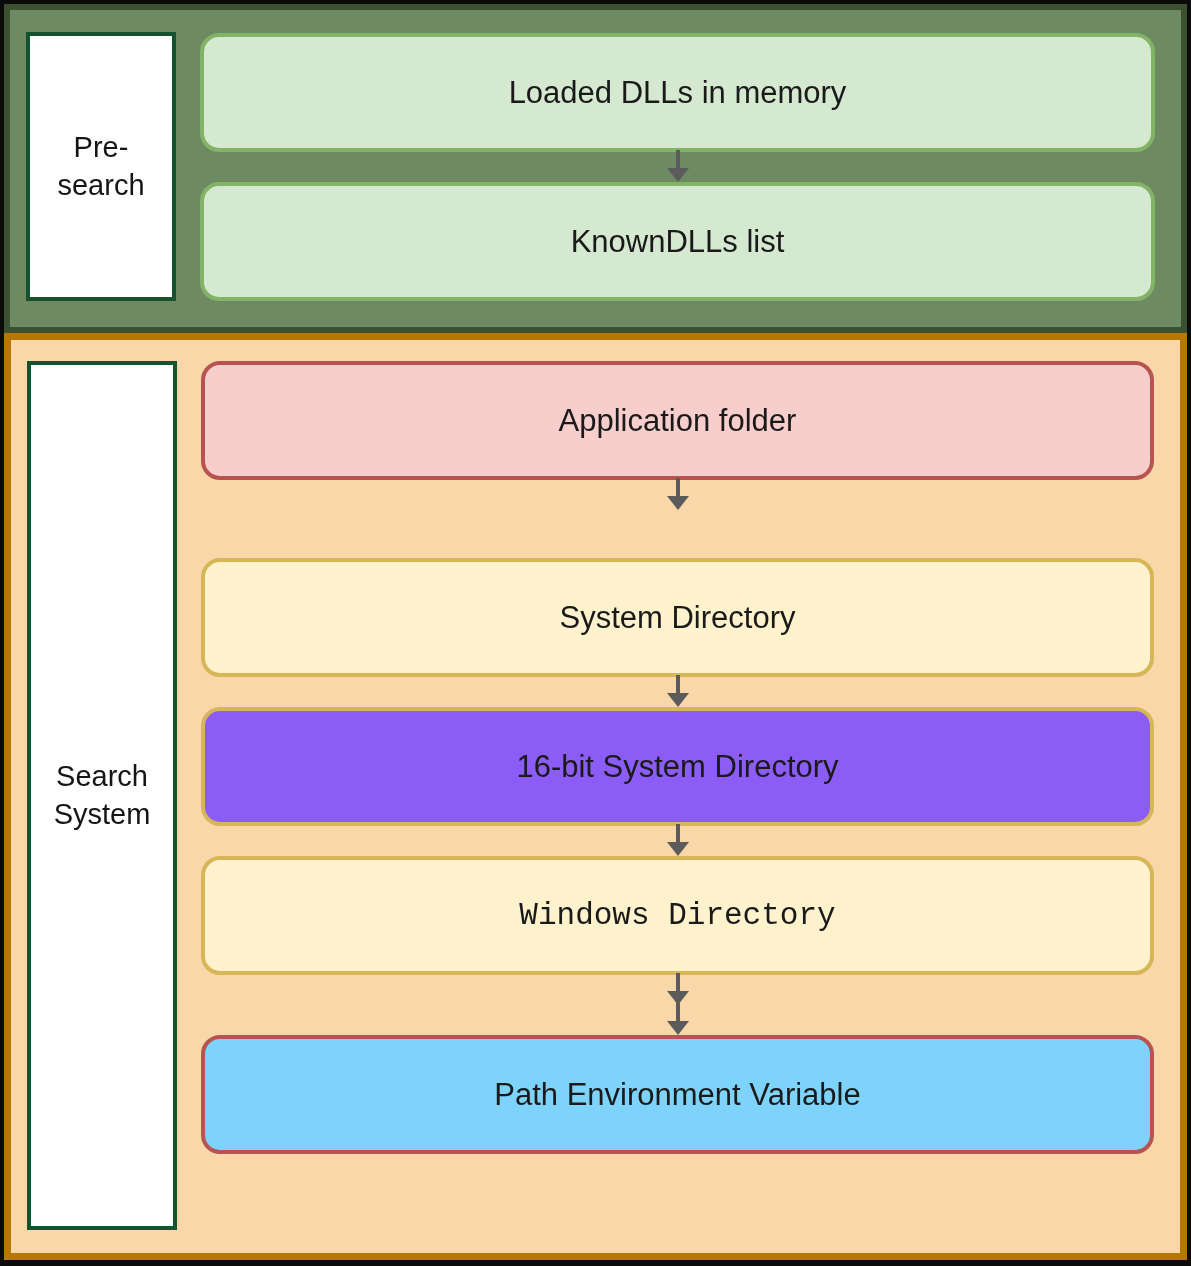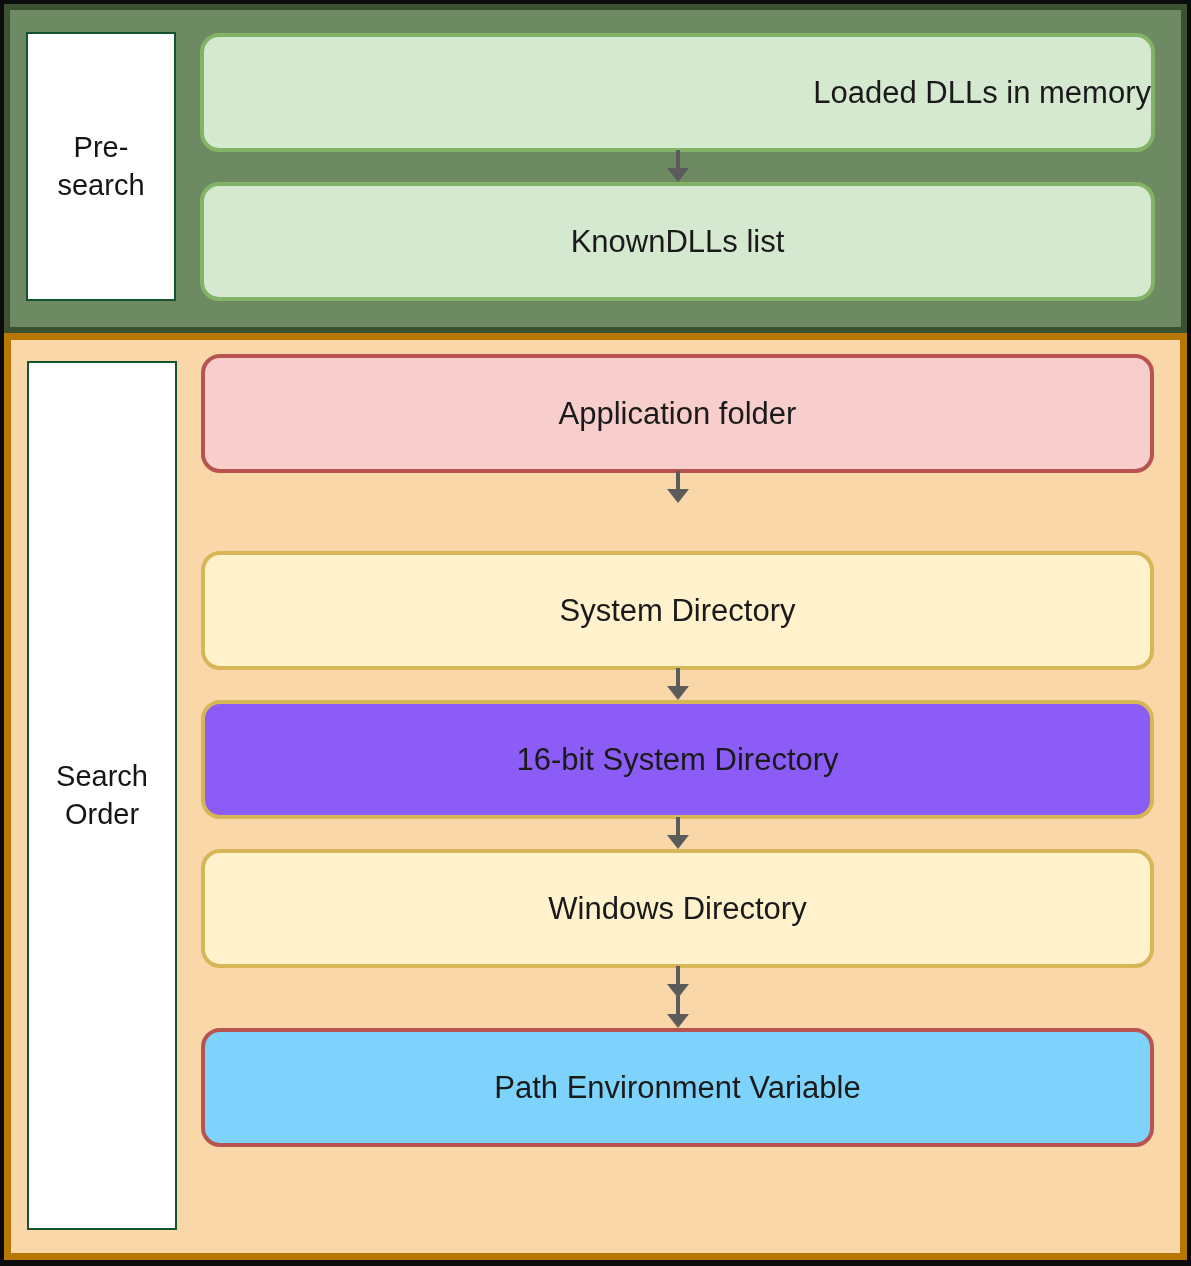--- a/index.html
+++ b/index.html
@@ -23,42 +23,42 @@
   }
   .panel-search {
     flex: 1;
     border: 7px solid #b87700;
   }
   .label-box {
     position: absolute;
     left: 16px;
     width: 150px;
     background: #ffffff;
-    border: 2px solid #14532d;
+    border: 4px solid #14532d;
     box-sizing: border-box;
     display: flex;
     flex-direction: column;
     align-items: center;
     justify-content: center;
     font-size: 29px;
     line-height: 1.28;
     color: #151515;
     text-align: center;
   }
   .panel-pre .label-box { top: 22px; height: 269px; }
   .panel-search .label-box { top: 21px; height: 869px; }
   .stack {
     position: absolute;
     left: 190px;
     right: 26px;
     display: flex;
     flex-direction: column;
   }
   .panel-pre .stack { top: 23px; }
-  .panel-search .stack { top: 14px; }
+  .panel-search .stack { top: 21px; }
   .box {
     height: 119px;
     box-sizing: border-box;
     border: 4px solid;
     border-radius: 19px;
     display: flex;
     align-items: center;
     justify-content: center;
     font-size: 31px;
     color: #1a1a1a;
@@ -91,39 +91,39 @@
 </style>
 </head>
 <body>
 
 <div class="panel panel-pre" style="background: rgb(110, 138, 98); border-color: rgb(60, 81, 47);">
   <div class="label-box">
     <span>Pre-</span>
     <span>search</span>
   </div>
   <div class="stack">
-      <div class="box" style="background: rgb(213, 232, 208); border-color: rgb(130, 179, 102); justify-content: flex-end;">
+      <div class="box" style="background: rgb(213, 232, 208); border-color: rgb(130, 179, 102);">
         <span class="box-label">Loaded DLLs in memory</span>
       </div>
       <div class="gap">
         <div class="arrow">
           <div class="stem"></div>
           <div class="head"></div>
         </div>
       </div>
       <div class="box" style="background: rgb(213, 232, 208); border-color: rgb(130, 179, 102); align-items: center;">
         <span class="box-label">KnownDLLs list</span>
       </div>
     </div>
 </div>
 
 <div class="panel panel-search" style="background: rgb(249, 215, 168); border-color: rgb(184, 119, 0);">
   <div class="label-box">
     <span>Search</span>
-    <span>Order</span>
+    <span>System</span>
   </div>
   <div class="stack">
       <div class="box" style="background: rgb(248, 206, 204); border-color: rgb(184, 84, 80);">
         <span class="box-label">Application folder</span>
       </div>
       <div class="gap">
         <div class="arrow">
           <div class="stem"></div>
           <div class="head"></div>
         </div>
@@ -139,21 +139,21 @@
       </div>
       <div class="box" style="background: #8b5cf6; border-color: rgb(214, 182, 86);">
         <span class="box-label">16-bit System Directory</span>
       </div>
       <div class="gap">
         <div class="arrow">
           <div class="stem"></div>
           <div class="head"></div>
         </div>
       </div>
-      <div class="box" style="background: rgb(255, 242, 204); border-color: rgb(214, 182, 86);">
+      <div class="box" style="background: rgb(255, 242, 204); border-color: rgb(214, 182, 86); font-family: Liberation Mono, monospace;">
         <span class="box-label">Windows Directory</span>
       </div>
       <div class="gap">
         <div class="arrow">
           <div class="stem"></div>
           <div class="head"></div>
         </div>
       </div>
       <div class="gap">
         <div class="arrow">

